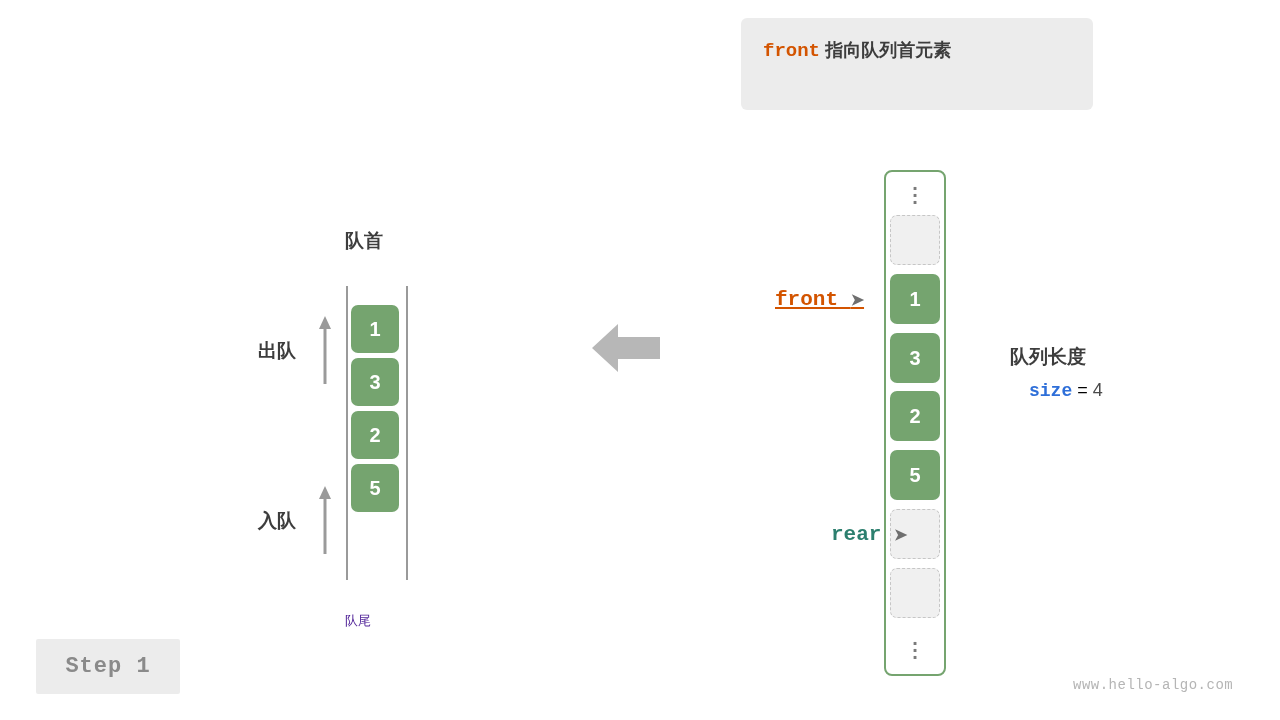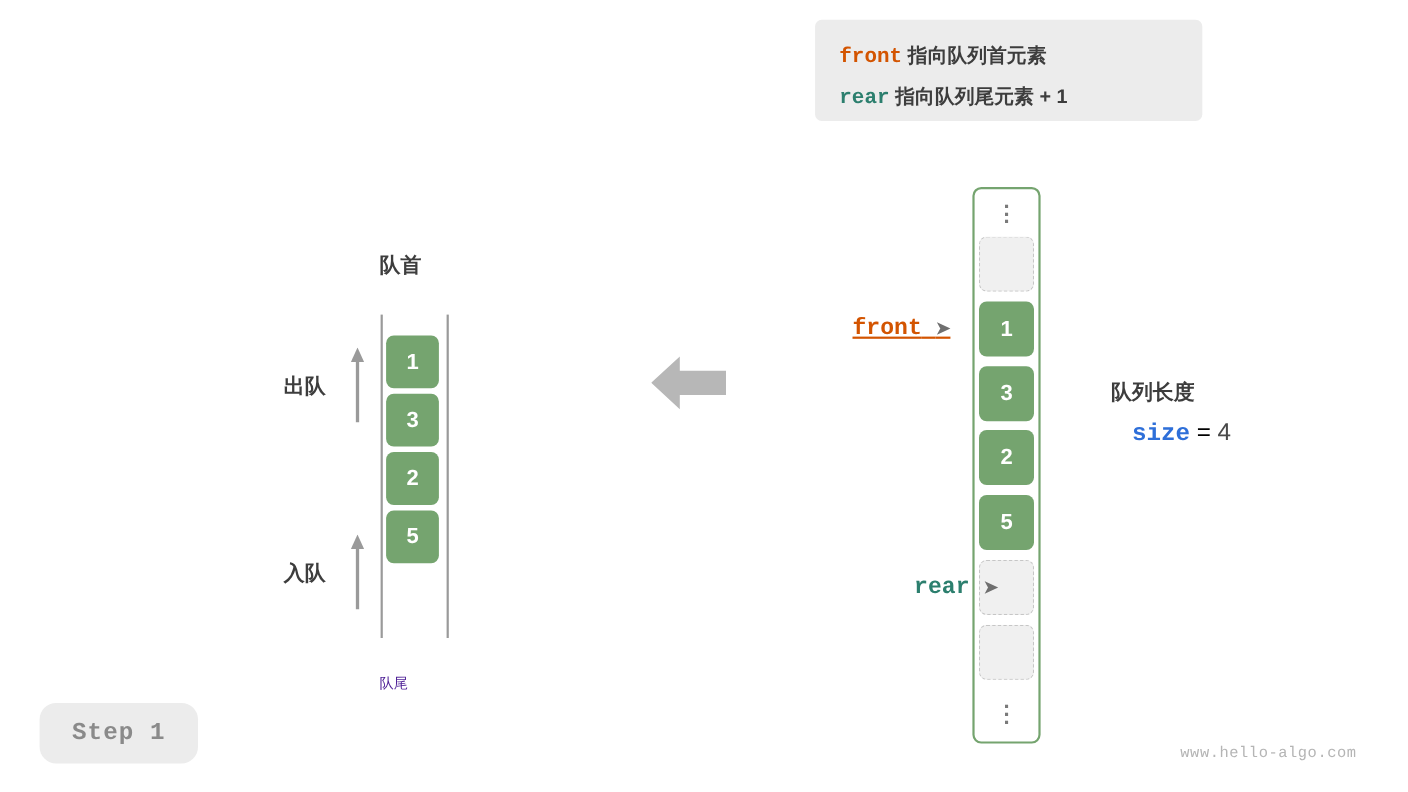--- a/index.html
+++ b/index.html
@@ -209,32 +209,32 @@
     left: 983px;
     top: 344px;
     font-size: 19px;
     font-weight: bold;
     color: #3d3d3d;
     margin-left: 27px;
   }
   .size-formula {
     left: 1029px;
     top: 380px;
-    font-size: 22px;
+    font-size: 18px;
     white-space: nowrap;
   }
 
   
   .step-badge {
     left: 36px;
     top: 639px;
     width: 144px;
     height: 55px;
     background: #ececec;
-    border-radius: 15px;
+    border-radius: 2px;
     display: flex;
     align-items: center;
     justify-content: center;
     font-family: "Liberation Mono", monospace;
     font-weight: bold;
     font-size: 22px;
     color: #8a8a8a;
     letter-spacing: 1px;
   }
 
@@ -250,24 +250,20 @@
 </style>
 </head>
 <body>
 
 <div class="stage">
 
   <div class="abs legend-box">
     <div class="legend-line l1">
       <span class="mono c-front">front</span>
       <span class="cn">指向队列首元素</span>
-    </div>
-    <div class="legend-line l2">
-      <span class="mono c-rear">rear</span>
-      <span class="cn">指向队列尾元素 + 1</span>
     </div>
   </div>
 
 
   <div class="abs queue-title-top">队首</div>
   <div class="abs queue-title-bottom">队尾</div>
 
   <div class="abs queue-rail"></div>
 
   <div class="abs cell left-cell lc0">1</div>

